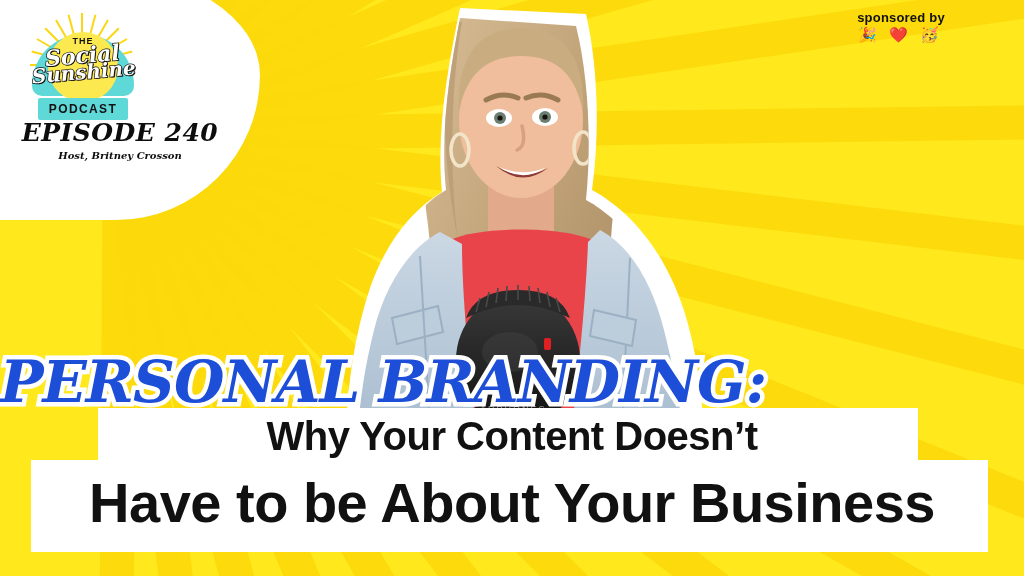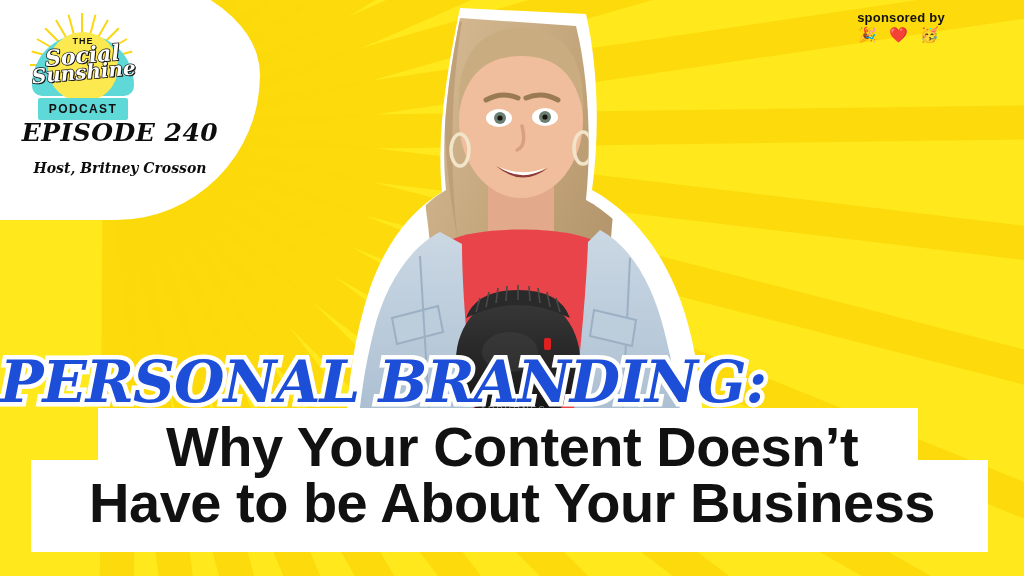--- a/index.html
+++ b/index.html
@@ -95,24 +95,24 @@
   .episode{
     position:absolute;left:20px;top:118px;width:200px;text-align:center;
   }
   .episode .ep-num{
     font-family:"DejaVu Serif", serif;
     font-style:italic;font-weight:bold;
     font-size:25px;letter-spacing:.5px;color:#0d0d0d;
     white-space:nowrap;
   }
   .episode .ep-host{
-    margin-top:13px;
-    font-family:"DejaVu Serif", serif;
-    font-style:italic;font-weight:bold;
-    font-size:14px;color:#0d0d0d;white-space:nowrap;
+    margin-top:3px;
+    font-family:"DejaVu Serif", serif;
+    font-style:italic;font-weight:bold;
+    font-size:10px;color:#0d0d0d;white-space:nowrap;
   }
 
   
   .sponsor{position:absolute;right:28px;top:10px;text-align:center;width:190px;}
   .sponsor .spon-label{
     font-size:13px;font-weight:bold;color:#111;letter-spacing:.2px;
   }
   .sponsor .spon-name{
     margin-top:4px;
     font-family:"DejaVu Serif", serif;
@@ -147,21 +147,21 @@
     font-size:58px;letter-spacing:-1px;
     color:#1d4ed8;
     white-space:nowrap;
     -webkit-text-stroke:9px #ffffff;
     paint-order:stroke fill;
   }
   .title-line2{
     position:absolute;left:0;right:0;top:414px;
     text-align:center;
     font-weight:bold;
-    font-size:56px;letter-spacing:-.5px;
+    font-size:40px;letter-spacing:-.5px;
     color:#111111;white-space:nowrap;
   }
   .title-line3{
     position:absolute;left:0;right:0;top:470px;
     text-align:center;
     font-weight:bold;
     font-size:56px;letter-spacing:-.5px;
     color:#111111;white-space:nowrap;
   }
 </style>

